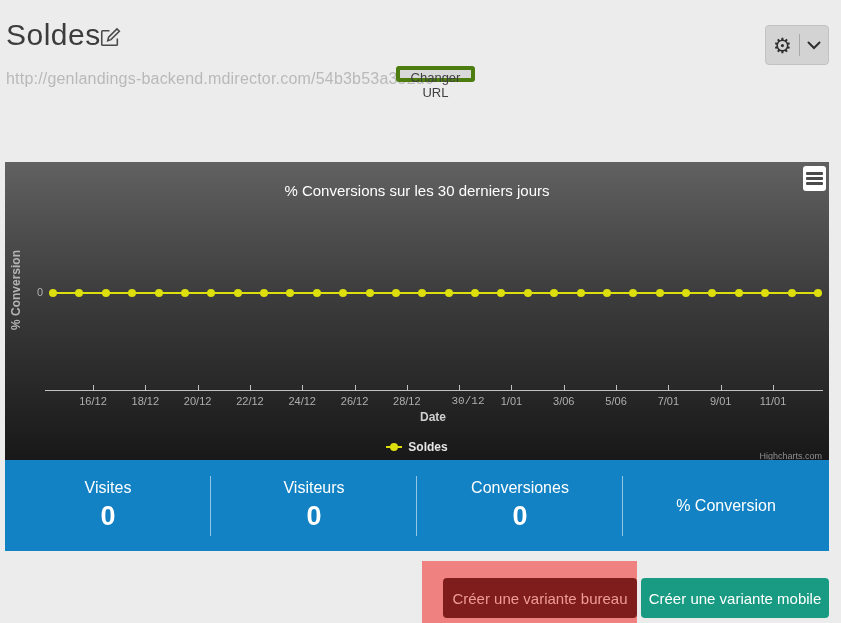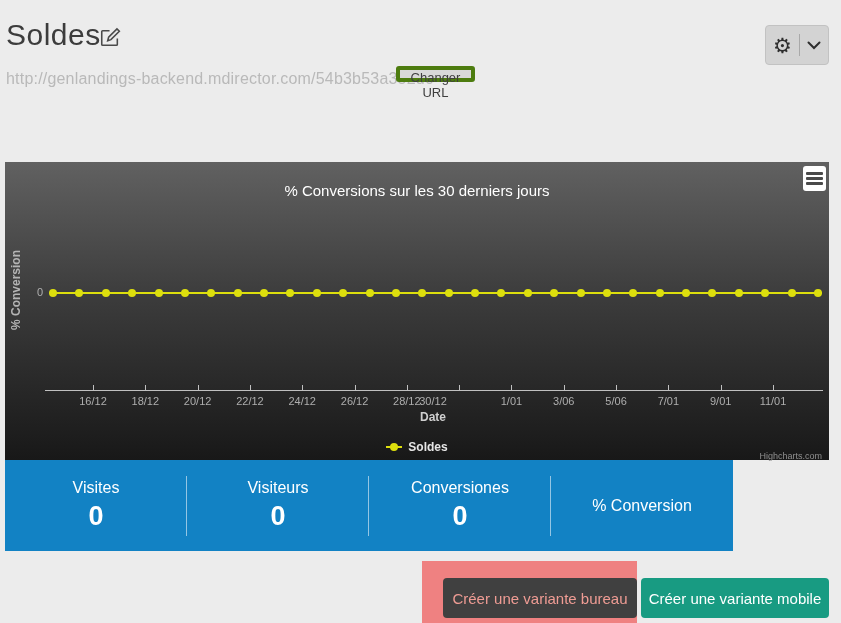--- a/index.html
+++ b/index.html
@@ -76,42 +76,42 @@
 
   .legend { position:absolute; top:278px; left:0; width:100%; display:flex; align-items:center; justify-content:center; gap:6px; cursor:pointer; }
   .legend-marker { position:relative; width:16px; height:8px; }
   .legend-marker .l-line { position:absolute; top:3px; left:0; width:16px; height:2px; }
   .legend-marker .l-dot { position:absolute; top:0; left:4px; width:8px; height:8px; border-radius:50%; }
   .legend-label { color:#e6e6e6; font-size:12px; font-weight:700; }
   .credits { position:absolute; right:7px; top:289px; color:#8f8f8f; font-size:9px; cursor:pointer; }
 
   
   .stats-bar {
-    position:absolute; left:5px; top:460px; width:728px; height:91px;
+    position:absolute; left:5px; top:460px; width:824px; height:91px;
     background:#1282c4; display:flex;
   }
   .stat-col {
     flex:1; display:flex; flex-direction:column; align-items:center; justify-content:center; gap:4px;
     position:relative;
   }
   .stat-col:not(:last-child)::after {
     content:""; position:absolute; right:0; top:16px; bottom:15px; width:1px;
     background:rgba(255,255,255,0.55);
   }
   .stat-label { color:#ffffff; font-size:16px; }
   .stat-value { color:#ffffff; font-size:27px; font-weight:700; }
 
   
   .highlight-overlay {
     position:absolute; left:422px; top:561px; width:215px; height:62px;
     background:rgba(240,103,103,0.80); pointer-events:none;
   }
   .variant-desktop-btn {
     position:absolute; left:443px; top:578px; width:194px; height:40px;
-    background:#404040; color:#ef9c94; border:none; border-radius:4px;
+    background:#7f1d1d; color:#ef9c94; border:none; border-radius:4px;
     font-size:15px; font-family:inherit; cursor:pointer;
   }
   .variant-mobile-btn {
     position:absolute; left:641px; top:578px; width:188px; height:40px;
     background:#189b82; color:#ffffff; border:none; border-radius:4px;
     font-size:15px; font-family:inherit; cursor:pointer;
   }
 </style>
 </head>
 <body>
@@ -159,21 +159,21 @@
         <span class="x-tick-label" style="left: 192.615px;">20/12</span>
         <span class="x-tick" style="left: 244.923px;"></span>
         <span class="x-tick-label" style="left: 244.923px;">22/12</span>
         <span class="x-tick" style="left: 297.231px;"></span>
         <span class="x-tick-label" style="left: 297.231px;">24/12</span>
         <span class="x-tick" style="left: 349.538px;"></span>
         <span class="x-tick-label" style="left: 349.538px;">26/12</span>
         <span class="x-tick" style="left: 401.846px;"></span>
         <span class="x-tick-label" style="left: 401.846px;">28/12</span>
         <span class="x-tick" style="left: 454.154px;"></span>
-        <span class="x-tick-label" style="left: 428px;">30/12</span>
+        <span class="x-tick-label" style="left: 463px; font-family: Liberation Mono, monospace;">30/12</span>
         <span class="x-tick" style="left: 506.462px;"></span>
         <span class="x-tick-label" style="left: 506.462px;">1/01</span>
         <span class="x-tick" style="left: 558.769px;"></span>
         <span class="x-tick-label" style="left: 558.769px;">3/06</span>
         <span class="x-tick" style="left: 611.077px;"></span>
         <span class="x-tick-label" style="left: 611.077px;">5/06</span>
         <span class="x-tick" style="left: 663.385px;"></span>
         <span class="x-tick-label" style="left: 663.385px;">7/01</span>
         <span class="x-tick" style="left: 715.692px;"></span>
         <span class="x-tick-label" style="left: 715.692px;">9/01</span>

